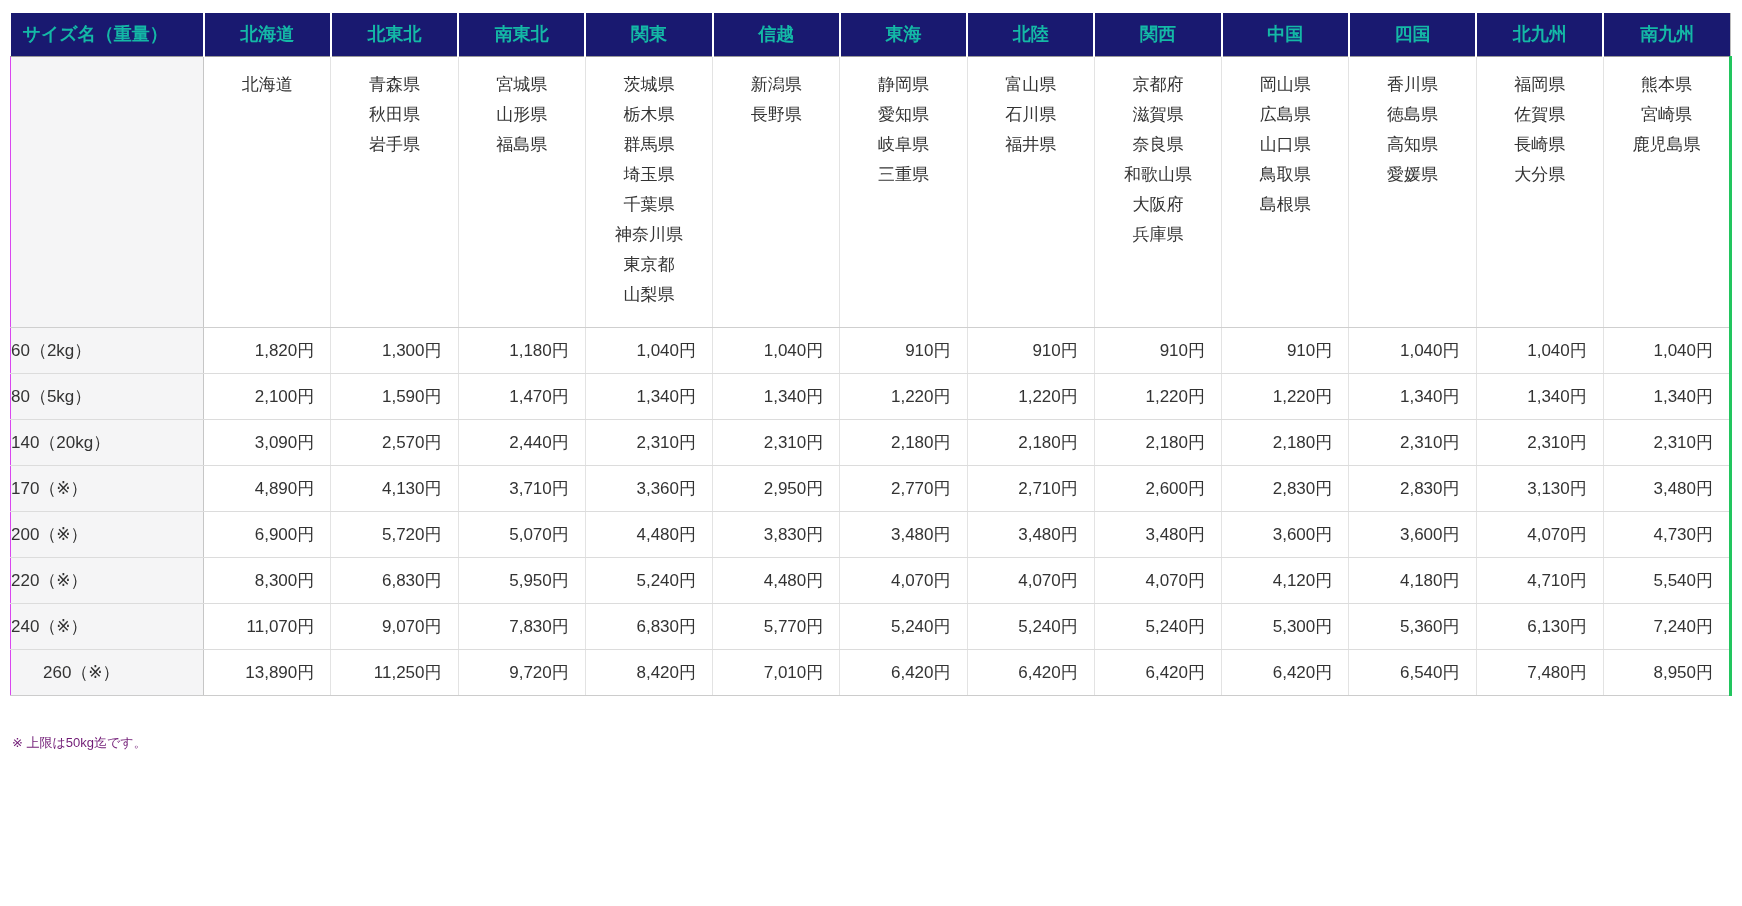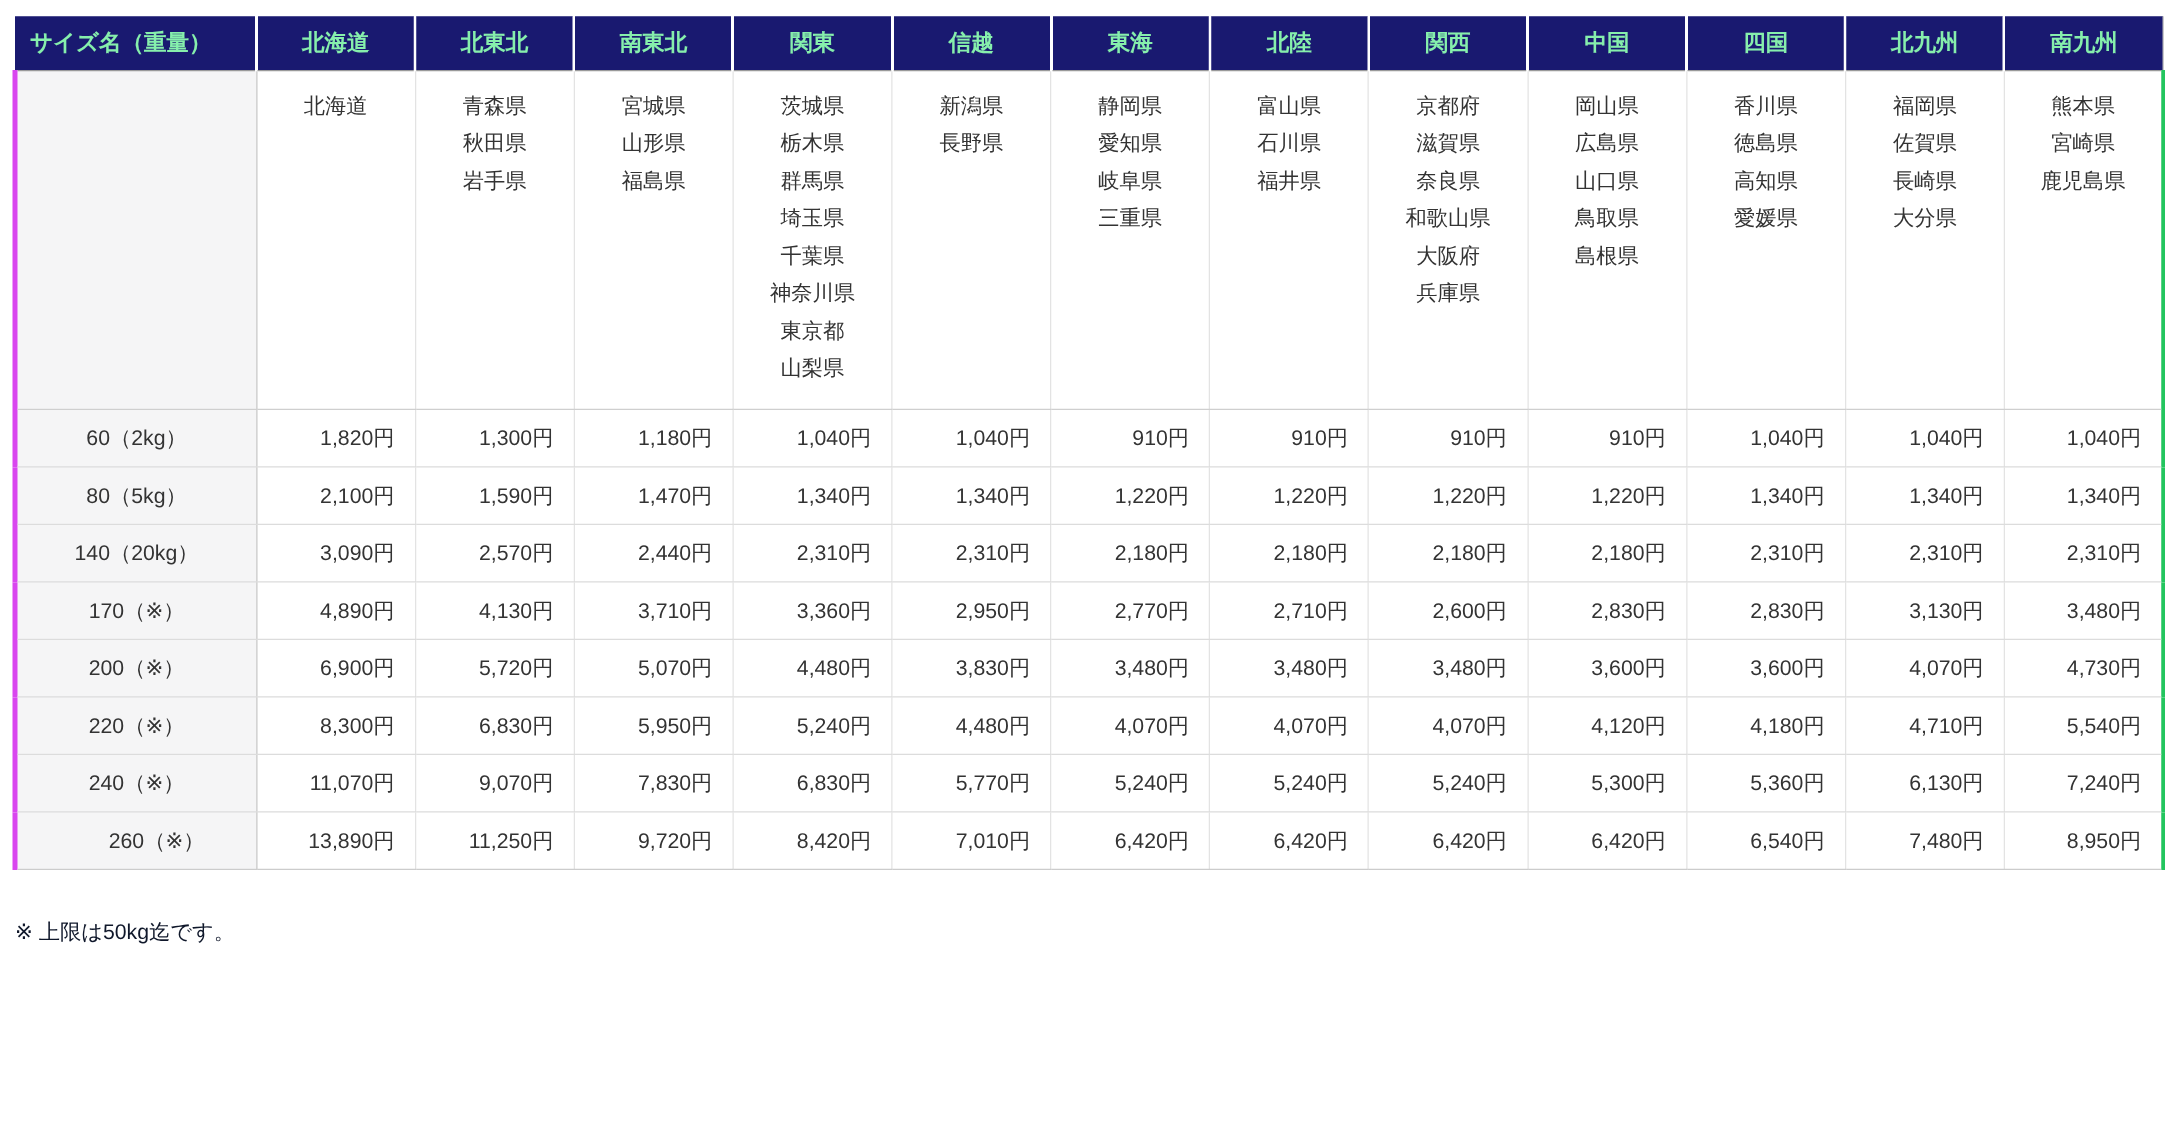--- a/index.html
+++ b/index.html
@@ -15,21 +15,21 @@
     padding: 13px 10px 0 10px;
     overflow: hidden;
   }
   table.rates {
     width: 1722px;
     border-collapse: collapse;
     table-layout: fixed;
   }
   table.rates th {
     background: #191970;
-    color: #86efac;
+    color: #14b8a6;
     font-weight: bold;
     font-size: 18px;
     height: 43px;
     text-align: center;
     padding: 0;
     border-right: 2px solid #ffffff;
     border-bottom: 1px solid #9a9a9a;
     overflow: hidden;
     white-space: nowrap;
   }
@@ -46,22 +46,21 @@
     padding: 0;
     border-right: 1px solid #e3e3e3;
     border-bottom: 1px solid #dcdcdc;
     background: #ffffff;
   }
   table.rates td:last-child {
     border-right: 3px solid #22c55e;
   }
   table.rates td.size-cell {
     background: #f5f5f6;
-    text-align: center;
-    border-left: 4px solid #d946ef;
+    border-left: 1px solid #d946ef;
     border-right: 1px solid #c6c6c6;
   }
   tr.pref-row td {
     vertical-align: top;
     text-align: center;
     padding: 13px 0 17px 0;
     border-bottom: 1px solid #cfcfcf;
   }
   tr.pref-row .pref-line {
     line-height: 30px;
@@ -74,22 +73,22 @@
     text-align: right;
     padding-right: 16px;
     white-space: nowrap;
   }
   tr.data-row:last-child td {
     border-bottom: 1px solid #cccccc;
     padding-left: 32px;
   }
   .note {
     margin: 38px 0 0 2px;
-    font-size: 17px;
-    color: #0f172a;
+    font-size: 13px;
+    color: #701a75;
   }
 </style>
 </head>
 <body>
 
 <div class="wrap">
   <table class="rates">
     <colgroup id="cols">
         <col style="width: 193px;">
         <col>

